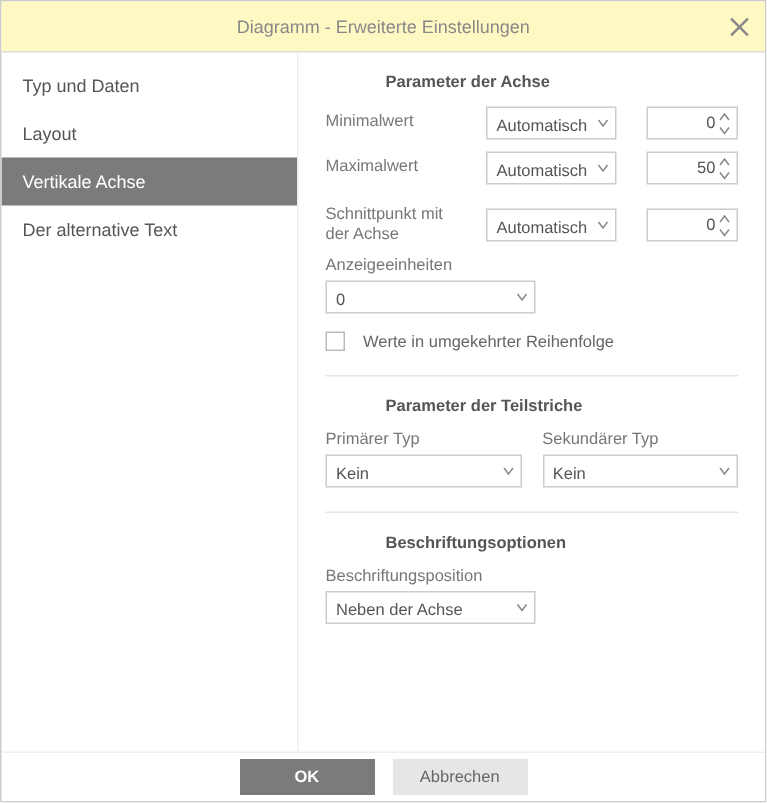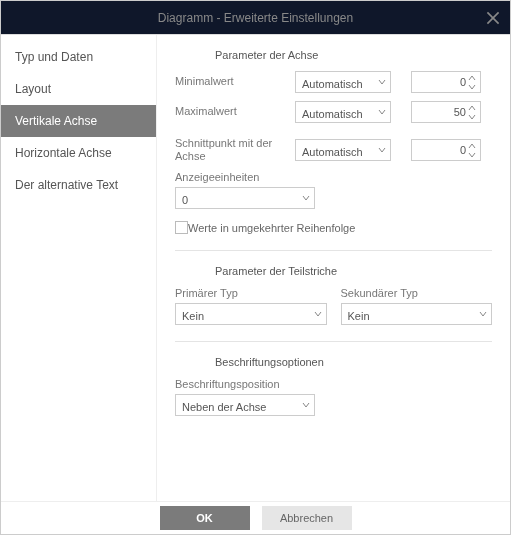--- a/index.html
+++ b/index.html
@@ -13,21 +13,21 @@
   .dialog {
     width: 511px;
     height: 535px;
     border: 1px solid #ccc;
     display: flex;
     flex-direction: column;
     background: #fff;
   }
   .title-bar {
     height: 34px;
-    background: #0f172a;
+    background: #fef9c3;
     display: flex;
     align-items: center;
     justify-content: center;
     position: relative;
     border-bottom: 1px solid #ddd;
   }
   .title-bar .title {
     color: #888;
     font-size: 12px;
   }
@@ -41,41 +41,41 @@
     cursor: pointer;
     color: #888;
   }
   .close-icon svg { width:14px; height:14px; display:block; }
   .body {
     flex: 1;
     display: flex;
     overflow: hidden;
   }
   .sidebar {
-    width: 156px;
+    width: 198px;
     border-right: 1px solid #eee;
     padding-top: 6px;
   }
   .sidebar-item {
     padding: 9px 14px;
     font-size: 12px;
     color: #555;
     cursor: pointer;
   }
   .sidebar-item.active {
     background: #7b7b7b;
     color: #fff;
   }
   .content {
     flex: 1;
     padding: 14px 18px 10px 18px;
     overflow-y: auto;
   }
   .section-title {
-    font-weight: normal;
+    font-weight: bold;
     color: #555;
     font-size: 11px;
     margin-bottom: 10px;
     padding-left: 40px;
   }
   .row {
     display: flex;
     align-items: center;
     margin-bottom: 8px;
     gap: 20px;
@@ -145,21 +145,21 @@
   .spinner .sp-btn svg { width:8px; height:8px; display:block; }
   .sub-block { margin-top: 4px; margin-bottom: 12px; }
   .sub-label {
     font-size: 11px;
     color: #777;
     margin-bottom: 4px;
   }
   .checkbox-row {
     display: flex;
     align-items: center;
-    gap: 0;
+    gap: 12px;
     margin-top: 10px;
   }
   .checkbox {
     width: 13px;
     height: 13px;
     border: 1px solid #bbb;
     background: #fff;
     cursor: pointer;
   }
   .divider {
@@ -219,23 +219,20 @@
       <div class="sidebar-item">
         <span>Typ und Daten</span>
       </div>
       <div class="sidebar-item">
         <span>Layout</span>
       </div>
       <div class="sidebar-item active">
         <span>Vertikale Achse</span>
       </div>
       <div class="sidebar-item">
-        <span>Horizontale Achse</span>
-      </div>
-      <div class="sidebar-item">
         <span>Der alternative Text</span>
       </div>
     </div>
 
     <div class="content">
 
       <div class="section-title">Parameter der Achse</div>
 
       <div class="row">
         <div class="row-label">Minimalwert</div>

